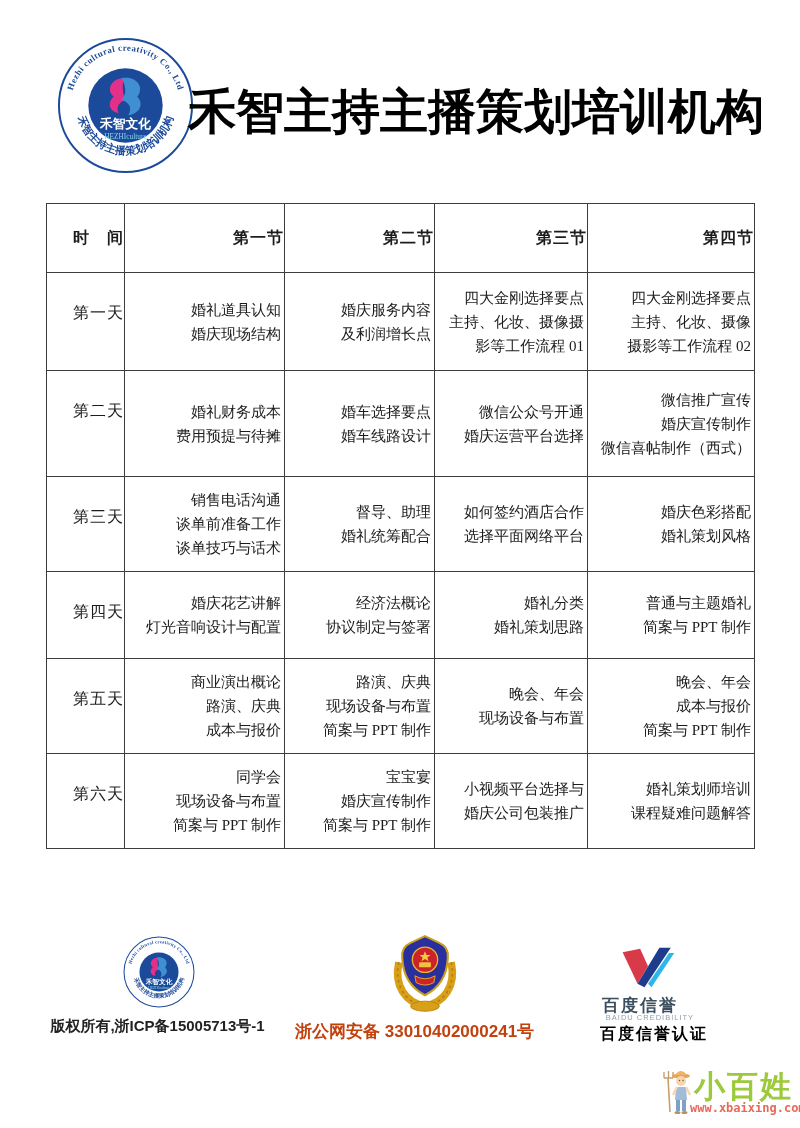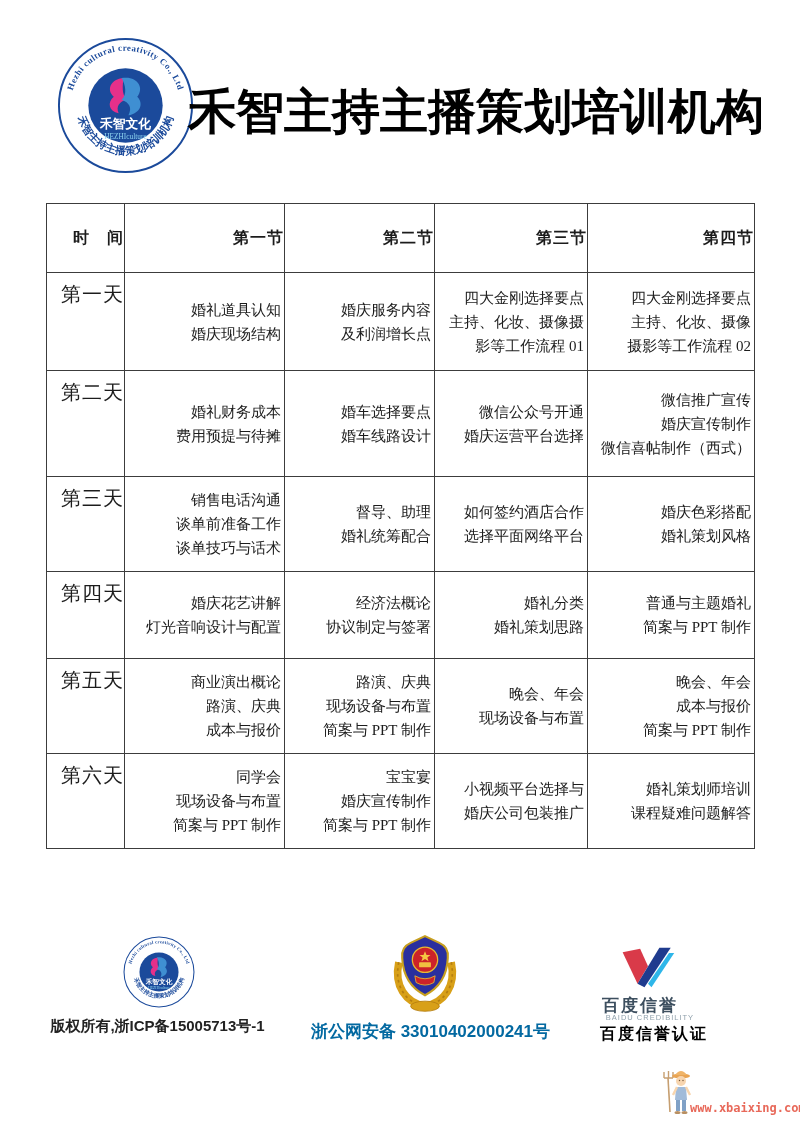--- a/index.html
+++ b/index.html
@@ -26,42 +26,42 @@
     position:absolute; left:46px; top:203px; width:708px;
     border-collapse:collapse; table-layout:fixed;
   }
   table.course th, table.course td {
     border:1px solid #3c3c3c; text-align:right; overflow:hidden;
   }
   table.course th {
     font-weight:600; font-size:16px; vertical-align:middle; letter-spacing:1px;
   }
   td.day {
-    vertical-align:top; padding-top:8px; font-size:20px; letter-spacing:1px;
+    vertical-align:top; padding-top:30px; font-size:16px; letter-spacing:1px;
   }
   td.cc {
     vertical-align:middle; font-size:15px; line-height:24px;
     white-space:pre-line; padding:2px 3px;
   }
   tr.r0 { height:69px; } tr.r1 { height:98px; } tr.r2 { height:106px; }
   tr.r3 { height:95px; } tr.r4 { height:87px; } tr.r5 { height:95px; }
   tr.r6 { height:95px; }
 
   
   .hezhi-logo-footer { position:absolute; left:123px; top:936px; width:72px; height:72px; }
   .icp-text {
     position:absolute; left:50px; top:1017px; width:215px; text-align:center;
     font-family:"Liberation Sans","DejaVu Sans",sans-serif;
     font-size:15px; font-weight:600; color:#222; white-space:nowrap;
   }
   .police-badge { position:absolute; left:387px; top:931px; width:76px; height:82px; }
   .police-text {
-    position:absolute; left:295px; top:1020px; width:255px; text-align:right;
-    font-family:"Liberation Sans","DejaVu Sans",sans-serif;
-    font-size:17px; font-weight:700; color:#0369a1; white-space:nowrap;
+    position:absolute; left:295px; top:1020px; width:255px; text-align:left;
+    font-family:"Liberation Sans","DejaVu Sans",sans-serif;
+    font-size:17px; font-weight:700; color:#c2410c; white-space:nowrap;
   }
   .baidu-v { position:absolute; left:617px; top:946px; width:62px; height:42px; }
   .baidu-title {
     position:absolute; left:602px; top:994px; width:96px; text-align:left;
     font-family:"Liberation Sans","DejaVu Sans",sans-serif;
     font-size:17px; font-weight:600; color:#3d4f5f; letter-spacing:2px; white-space:nowrap;
   }
   .baidu-sub {
     position:absolute; left:602px; top:1013px; width:96px; text-align:center;
     font-family:"Liberation Sans","DejaVu Sans",sans-serif;
@@ -261,15 +261,16 @@
     <circle cx="19" cy="15" r="5" fill="#f7d3ab"></circle>
     <circle cx="17.5" cy="14.5" r="0.7" fill="#6b4a2a"></circle>
     <circle cx="21" cy="14.5" r="0.7" fill="#6b4a2a"></circle>
     <path d="M14,21 h10 l1,13 h-12 z" fill="#9db8d8"></path>
     <path d="M15,21 l-4,8 M24,21 l4,8" stroke="#f7d3ab" stroke-width="2.4" fill="none"></path>
     <rect x="14" y="34" width="4" height="11" fill="#7a9cc4"></rect>
     <rect x="20" y="34" width="4" height="11" fill="#7a9cc4"></rect>
     <ellipse cx="15.5" cy="46.5" rx="3" ry="1.6" fill="#b58a5a"></ellipse>
     <ellipse cx="22.5" cy="46.5" rx="3" ry="1.6" fill="#b58a5a"></ellipse>
   </svg>
+  <div class="wm-name">小百姓</div>
   <div class="wm-url">www.xbaixing.com</div>
 
 </div>
 
 </body></html>

